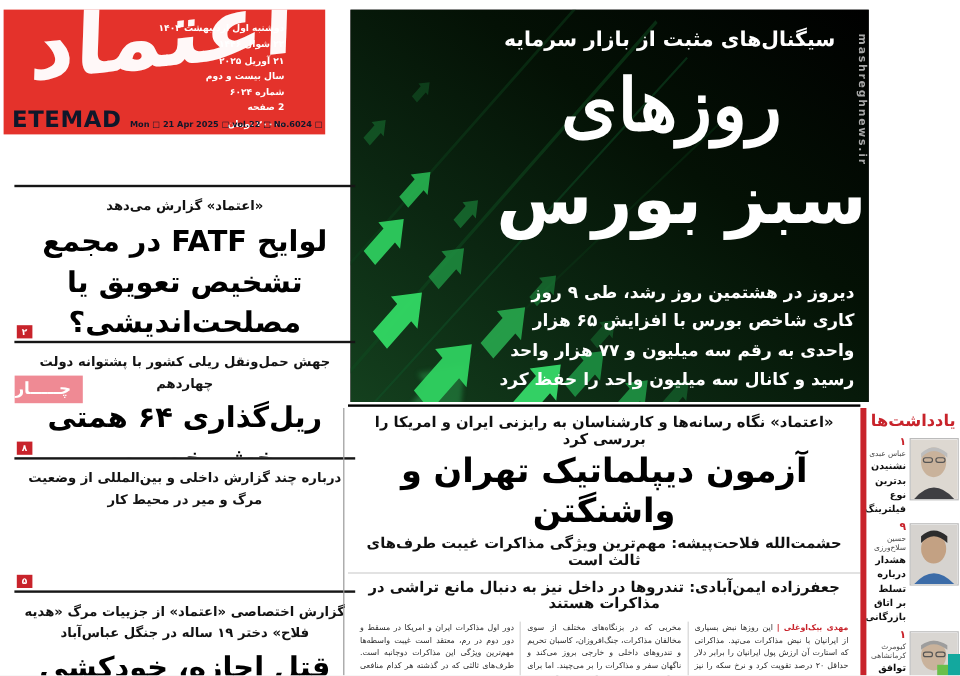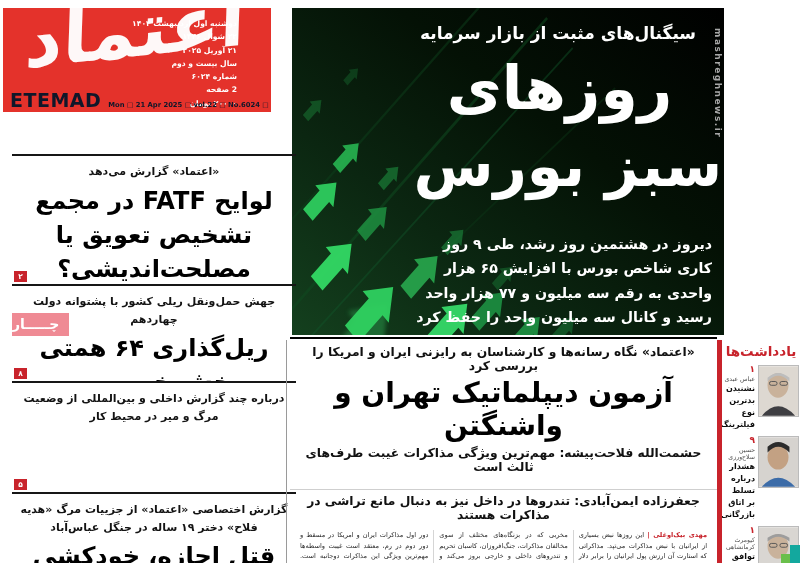--- a/index.html
+++ b/index.html
@@ -18,21 +18,21 @@
   .etemad{font-size:19px;font-weight:bold;letter-spacing:.5px;}
   .en-date{font-size:6.8px;white-space:nowrap;font-weight:bold;}
 
   
   .lead{position:absolute;left:292px;top:8px;width:432px;height:327px;background:#000;overflow:hidden;}
   .lead svg.bg{position:absolute;left:0;top:0;width:100%;height:100%;}
   .lead-kicker{position:absolute;top:15px;right:6px;width:320px;text-align:center;color:#fff;
         font-weight:bold;font-size:17px;z-index:2;}
   .lead-h{position:absolute;top:44px;right:2px;width:325px;text-align:center;color:#fff;
         font-weight:bold;z-index:2;line-height:1.2;}
-  .lead-h .l1{font-size:60px;}
+  .lead-h .l1{font-size:60px;font-family:Liberation Serif, serif;}
   .lead-h .l2{font-size:58px;margin-top:8px;text-align:right;}
   .lead-sum{position:absolute;top:224px;right:12px;width:302px;color:#fff;font-weight:bold;
         font-size:14.2px;line-height:1.72;text-align:right;z-index:2;}
   .lead-wm{position:absolute;top:20px;right:1px;color:#b9b9b9;font-size:9px;writing-mode:vertical-rl;
         letter-spacing:1.5px;opacity:.9;z-index:2;font-weight:bold;}
 
   
   .left-col{position:absolute;left:12px;top:118px;width:284px;margin-top:36px;}
   .article{position:relative;border-top:2px solid #161616;padding:7px 6px 4px;text-align:center;
         box-sizing:border-box;overflow:hidden;}
@@ -45,21 +45,21 @@
   .pink-wm{position:absolute;left:0;top:27px;width:57px;height:23px;background:rgba(234,105,118,.78);
         color:#fff;font-weight:bold;font-size:14px;line-height:23px;overflow:hidden;text-align:left;z-index:2;}
 
   
   .vdiv{position:absolute;left:286px;top:340px;width:1px;height:223px;background:#9a9a9a;}
   .center{position:absolute;left:290px;top:337px;width:427px;height:226px;border-top:2px solid #000;
         box-sizing:border-box;text-align:center;}
   .c-kicker{font-size:12.3px;font-weight:bold;color:#111;margin-top:6px;}
   .c-headline{font-size:28px;font-weight:bold;color:#000;margin-top:3px;}
   .c-deck{font-size:12.3px;font-weight:bold;color:#111;padding:4px 2px 3px;}
-  .c-deck.second{border-top:1px solid #cfcfcf;margin-top:12px;}
+  .c-deck.second{border-top:1px solid #cfcfcf;}
   .c-cols{display:flex;gap:0;padding:5px 5px 0;text-align:justify;}
   .c-col{flex:1;font-size:6.6px;line-height:1.62;color:#2a2a2a;padding:0 5px;}
   .c-col + .c-col{border-right:1px solid #d5d5d5;}
   .byline{color:#c8232b;font-weight:bold;}
 
   
   .notes{position:absolute;left:717px;top:340px;width:83px;height:223px;border-left:5px solid #c8232b;
         box-sizing:border-box;overflow:hidden;}
   .notes-title{color:#c8232b;font-weight:bold;font-size:13.5px;text-align:center;padding:3px 0 4px;}
   .note-item{display:flex;gap:3px;padding:2px 1px 3px 0;direction:rtl;align-items:flex-start;}

